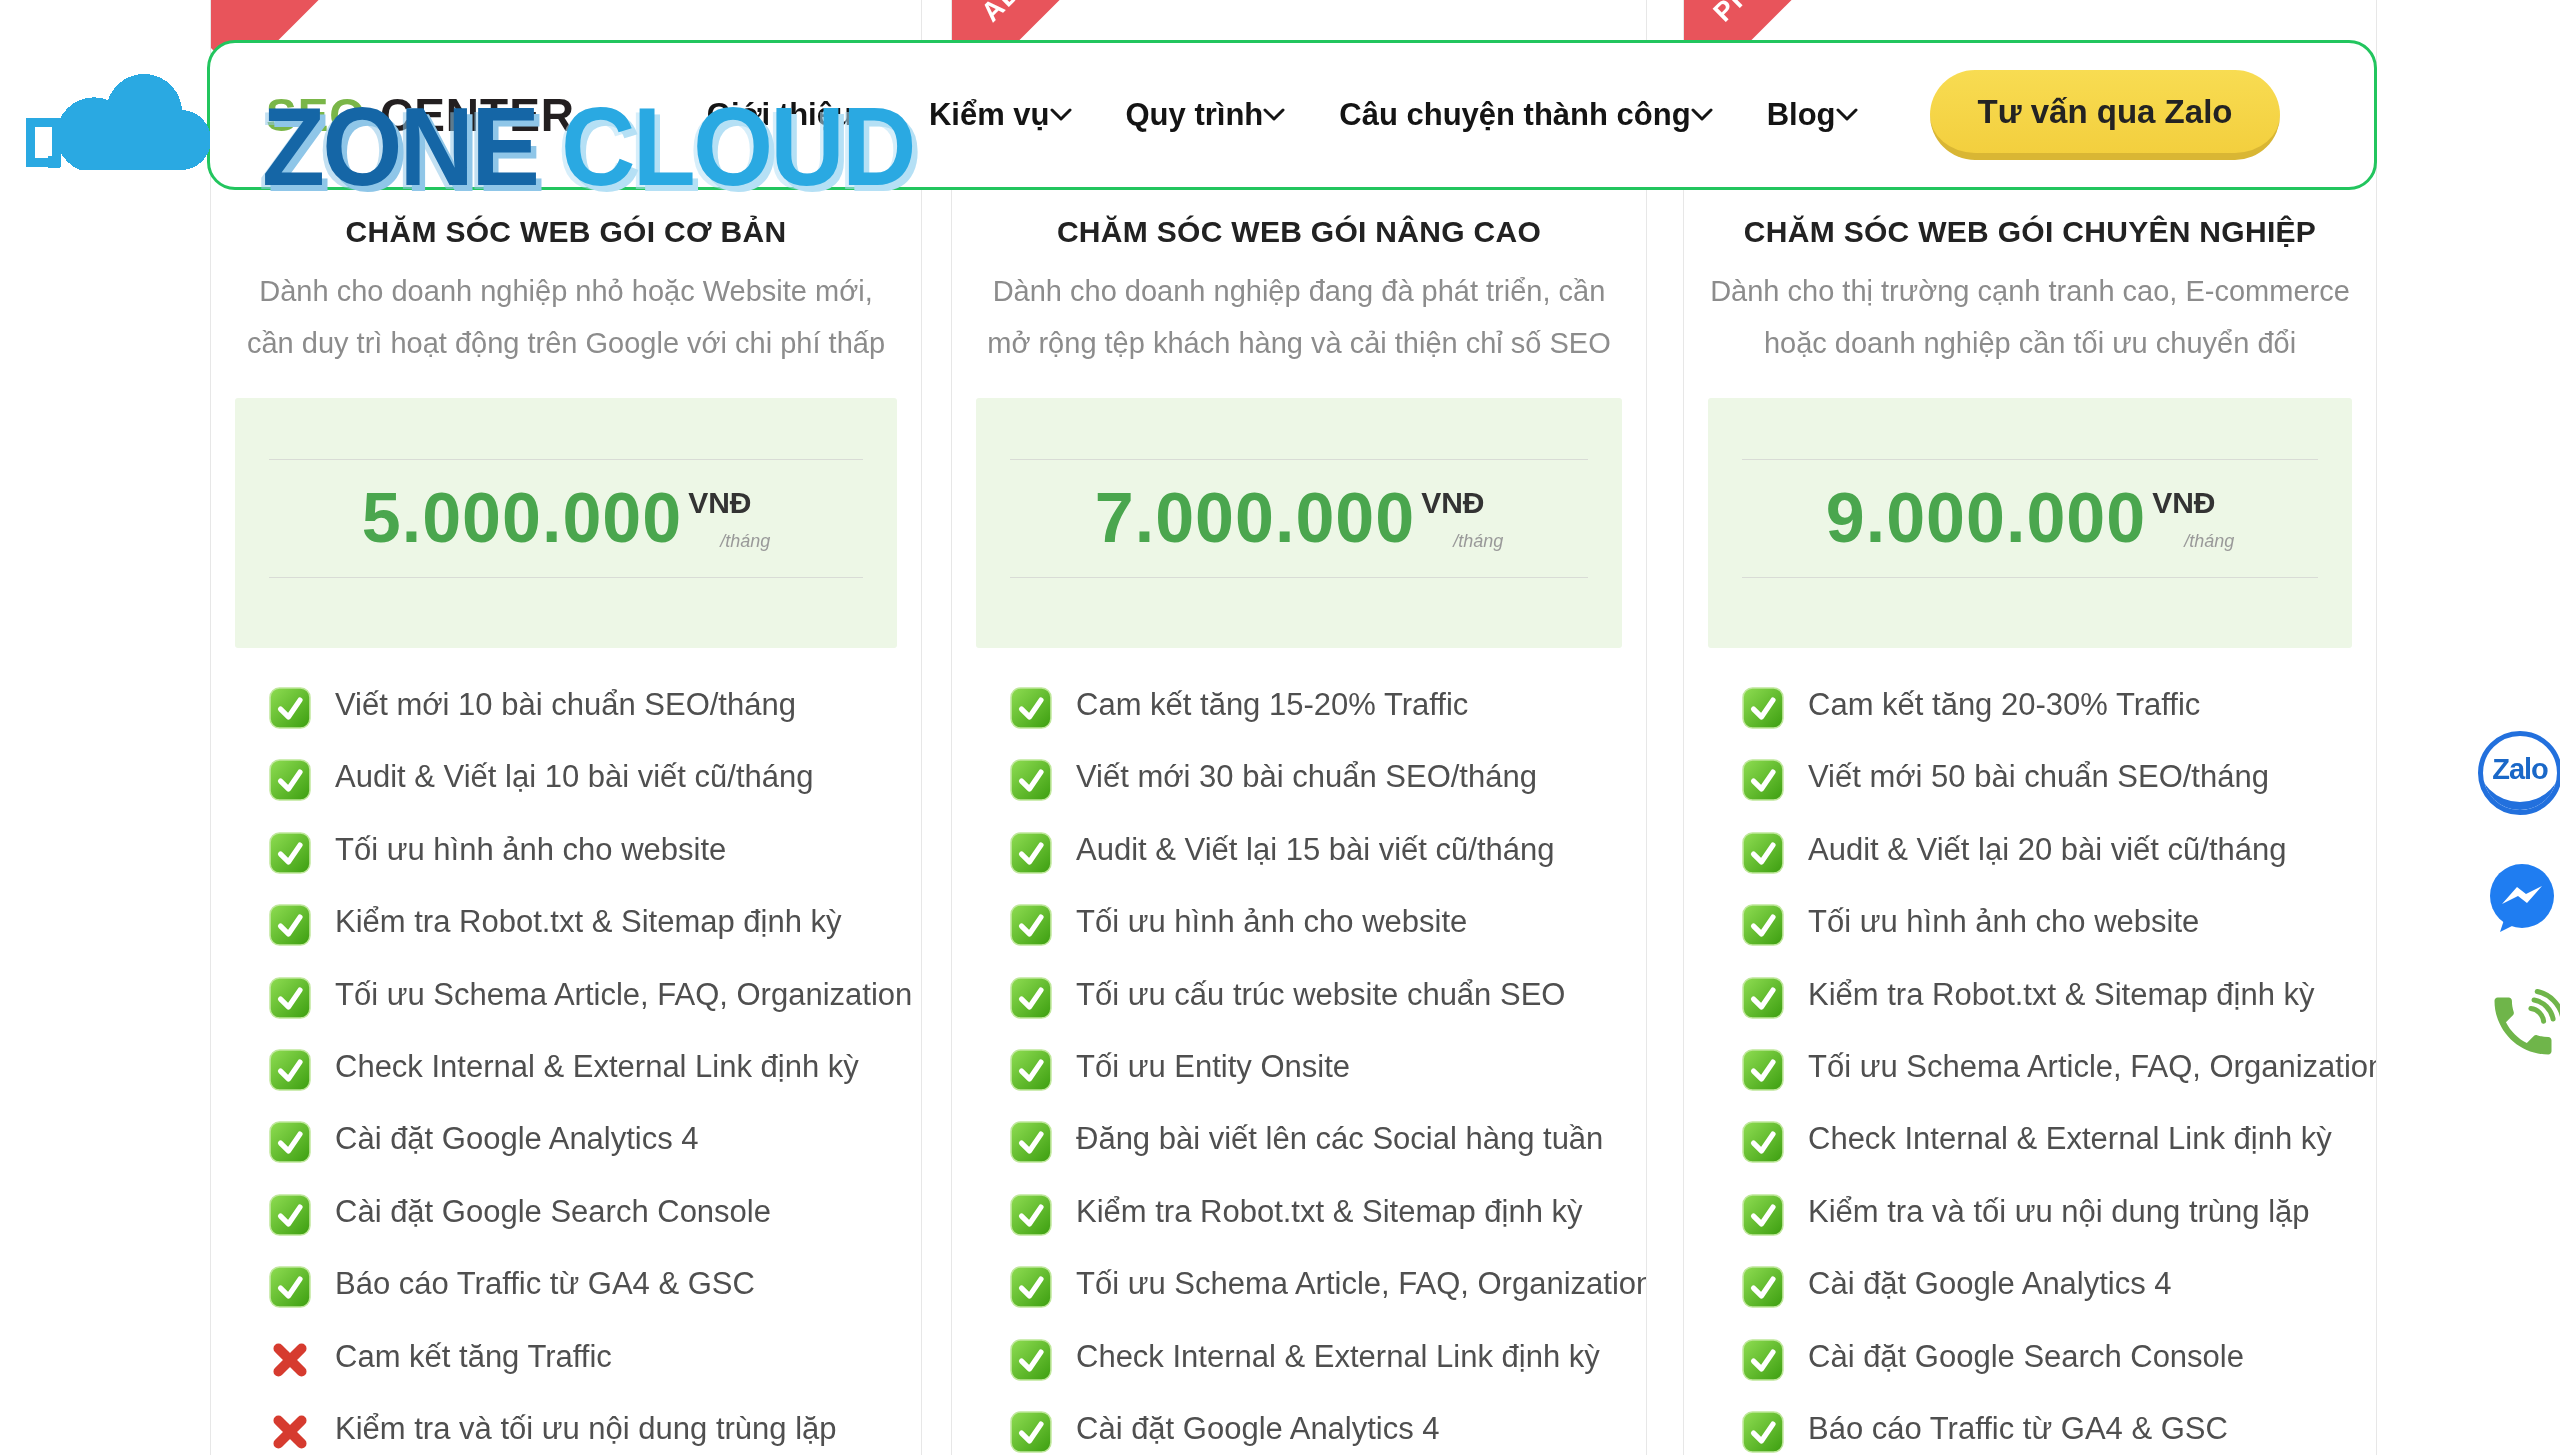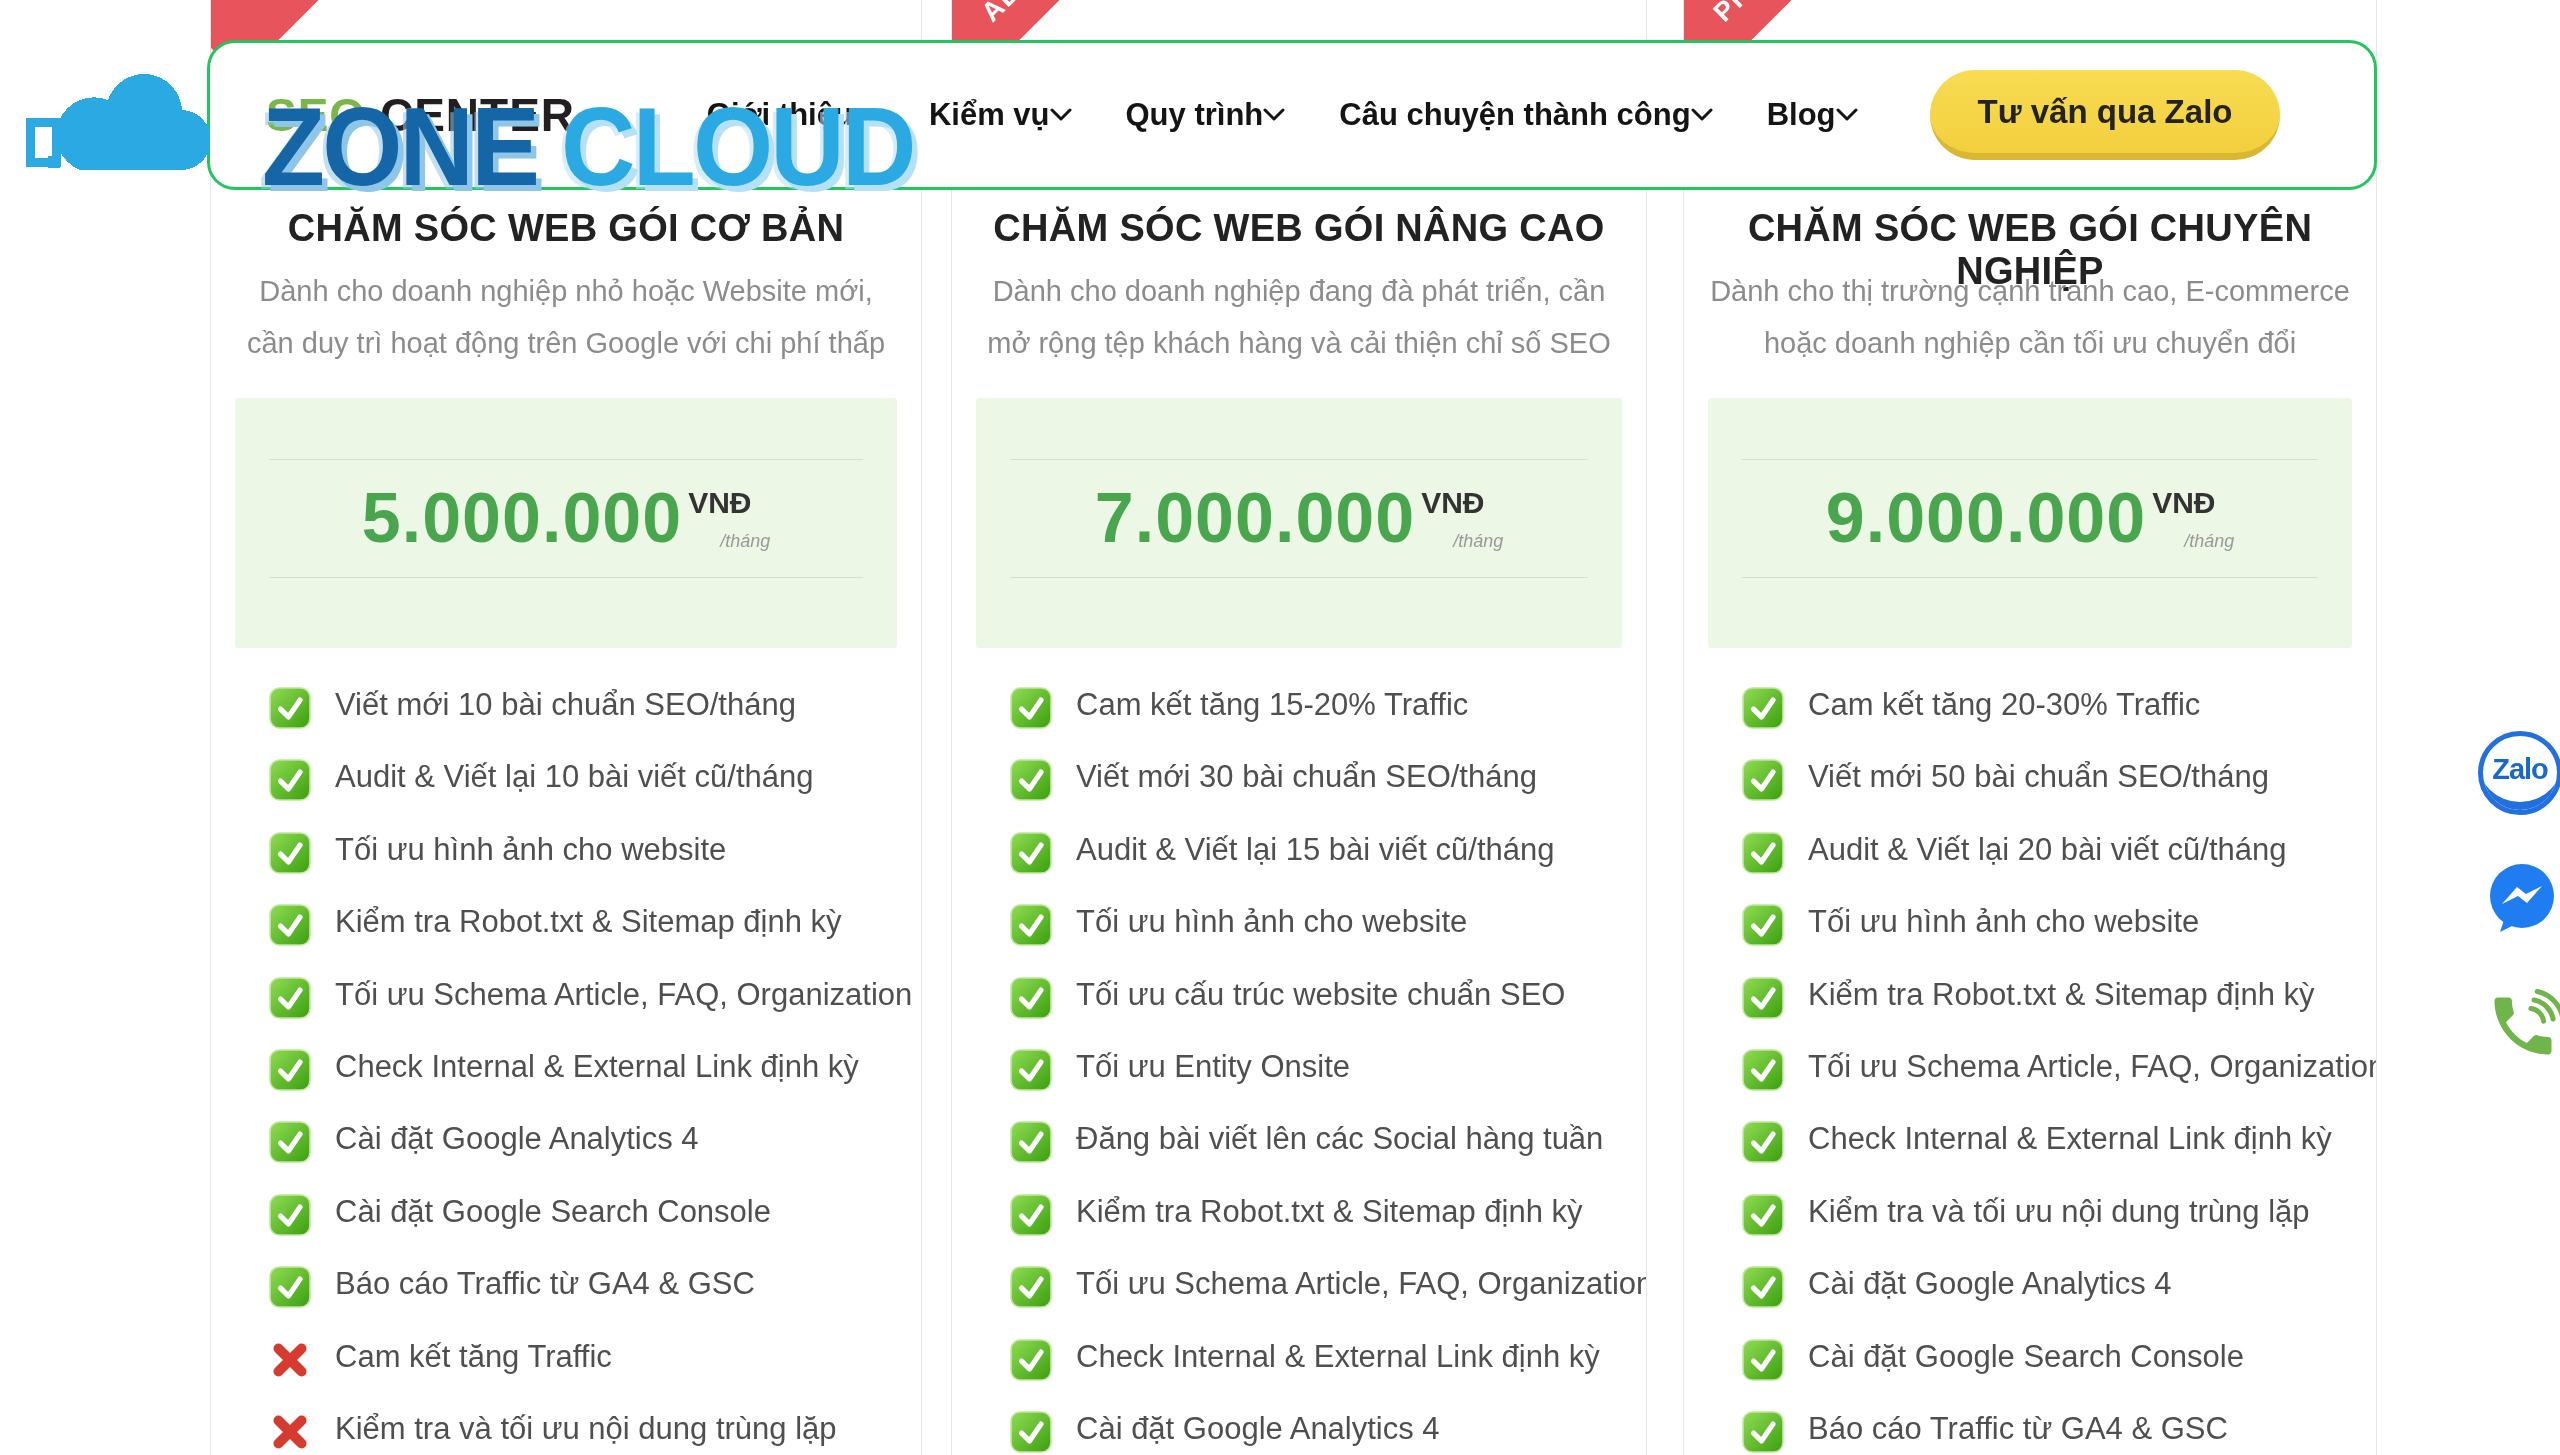--- a/index.html
+++ b/index.html
@@ -11,22 +11,22 @@
   .card{position:absolute;top:-90px;height:1700px;background:#fff;
         border:1px solid #e7e7e7;border-radius:4px;box-sizing:border-box;overflow:hidden;z-index:1;}
   .card-1{left:210px;width:712px;}
   .card-2{left:951px;width:696px;}
   .card-3{left:1683px;width:694px;}
 
   .ribbon{position:absolute;left:-60px;top:-50px;width:420px;height:80px;background:#e8545b;
           transform:rotate(-45deg);display:flex;align-items:center;padding-left:46px;box-sizing:border-box;
           color:#fff;font-size:27px;font-weight:700;letter-spacing:2px;z-index:2;}
 
-  .card-title{position:absolute;top:296px;left:0;right:0;margin:0;text-align:center;
-              font-size:38px;font-weight:800;color:#222;letter-spacing:.3px;}
+  .card-title{position:absolute;top:296px;left:0;right:0;margin:8px;text-align:center;
+              font-size:30px;font-weight:800;color:#222;letter-spacing:.3px;}
   .card-desc{position:absolute;top:354px;left:50%;transform:translateX(-50%);margin:0;width:640px;
              text-align:center;font-size:29px;line-height:52px;color:#8c8c8c;}
 
   .price-box{position:absolute;top:487px;left:24px;right:24px;height:250px;background:#edf7e6;border-radius:3px;}
   .price-box .divider{position:absolute;left:34px;right:34px;height:1px;background:#d9dcd6;}
   .price-box .d1{top:61px;}
   .price-box .d2{top:179px;}
   .price-line{position:absolute;top:120px;left:0;right:0;transform:translateY(-50%);
               display:flex;justify-content:center;align-items:flex-end;}
   .price{font-size:70px;font-weight:800;color:#4aa64e;line-height:76px;letter-spacing:1px;}

